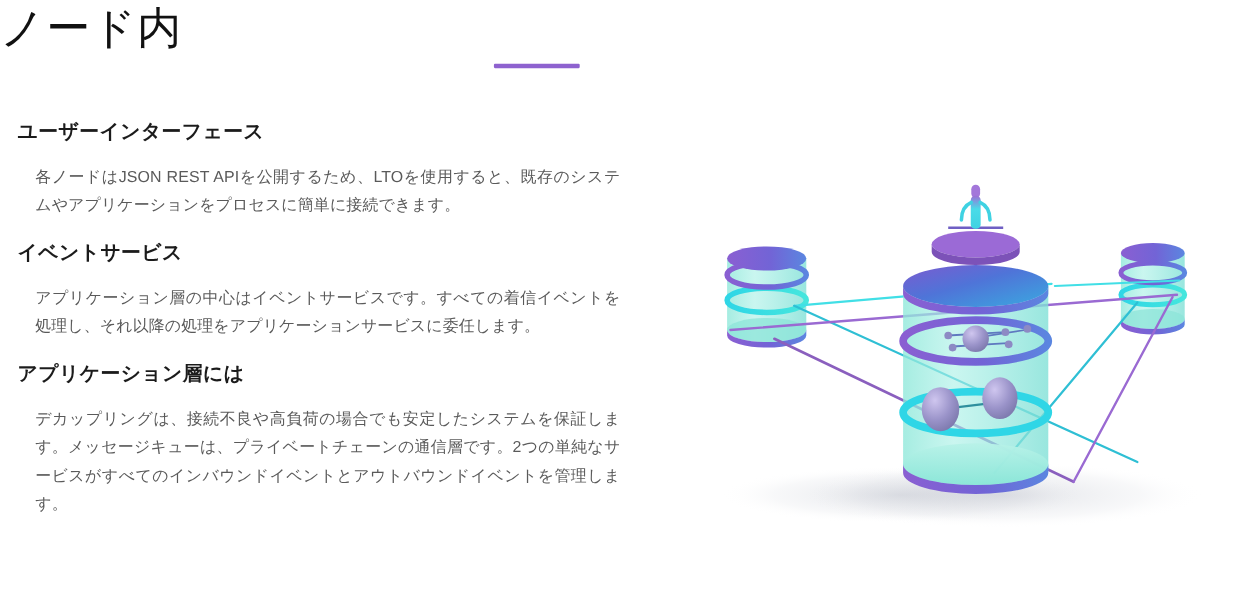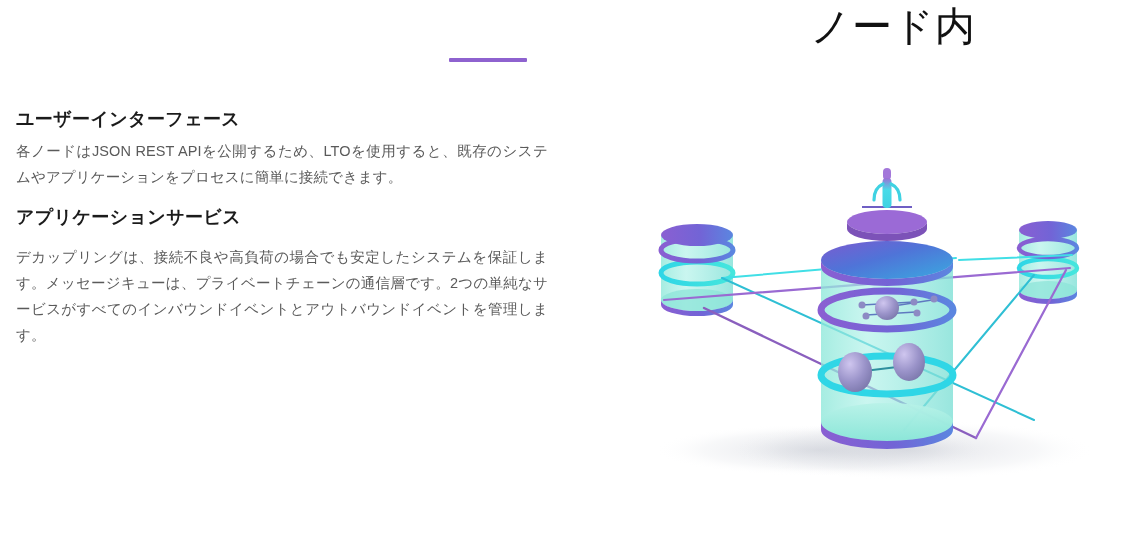--- a/index.html
+++ b/index.html
@@ -15,21 +15,21 @@
     font-family: "Liberation Sans", "DejaVu Sans", sans-serif;
     -webkit-font-smoothing: antialiased;
   }
 
   
   .page-title-block {
     position: absolute;
     top: 0px;
     left: 0;
     width: 976px;
-    text-align: right;
+    text-align: left;
   }
   .page-title {
     font-size: 40px;
     line-height: 48px;
     font-weight: 400;
     color: #111111;
     letter-spacing: 1px;
     margin: 0;
     padding-top: 2px;
   }
@@ -57,21 +57,21 @@
     line-height: 26px;
     font-weight: 700;
     color: #1b1b1b;
     margin: 0 0 6px 0;
     letter-spacing: 0.4px;
   }
   .section-body {
     font-size: 14.5px;
     line-height: 26px;
     color: #5a5a5a;
-    margin: 0;
+    margin: 16px;
     letter-spacing: 0.1px;
     text-align: justify;
     text-justify: inter-character;
     width: 532px;
   }
 
   
   .illustration {
     position: absolute;
     right: 0;
@@ -90,24 +90,26 @@
 </div>
 
 <div class="content-column">
 
   <div class="section">
     <h2 class="section-heading">ユーザーインターフェース</h2>
     <p class="section-body">各ノードはJSON REST APIを公開するため、LTOを使用すると、既存のシステムやアプリケーションをプロセスに簡単に接続できます。</p>
   </div>
 
   <div class="section">
-  </div>
-
-  <div class="section">
-    <h2 class="section-heading">アプリケーションサービス</h2>
+    <h2 class="section-heading">イベントサービス</h2>
+    <p class="section-body">アプリケーション層の中心はイベントサービスです。すべての着信イベントを処理し、それ以降の処理をアプリケーションサービスに委任します。</p>
+  </div>
+
+  <div class="section">
+    <h2 class="section-heading">アプリケーション層には</h2>
   </div>
 
   <div class="section">
     <p class="section-body">デカップリングは、接続不良や高負荷の場合でも安定したシステムを保証します。メッセージキューは、プライベートチェーンの通信層です。2つの単純なサービスがすべてのインバウンドイベントとアウトバウンドイベントを管理します。</p>
   </div>
 
 </div>
 
 <div class="illustration">
   <svg width="520" height="405" viewBox="0 0 520 405" xmlns="http://www.w3.org/2000/svg">

